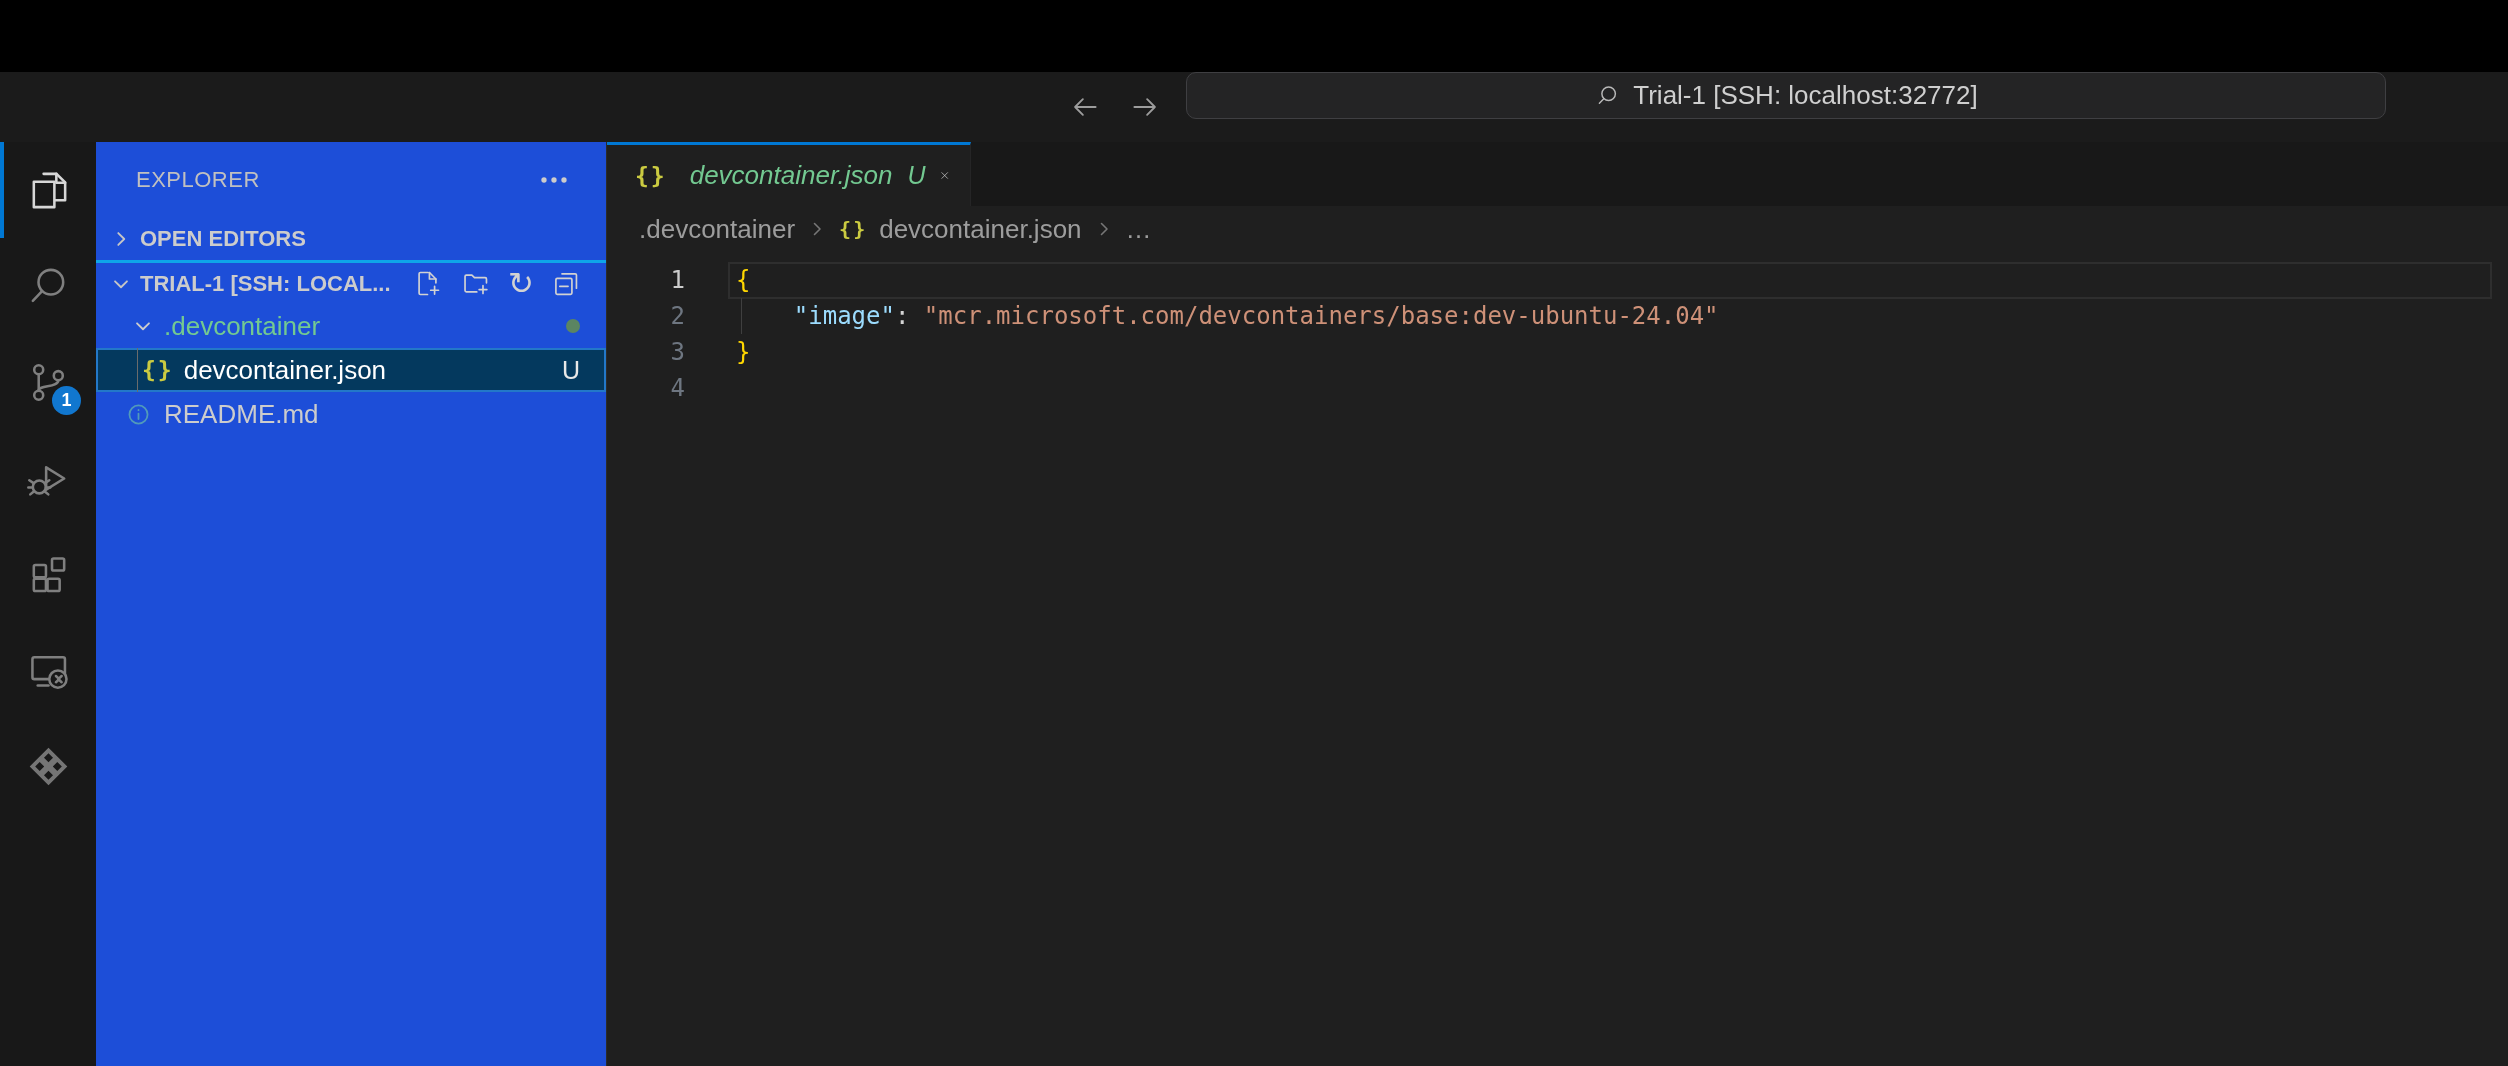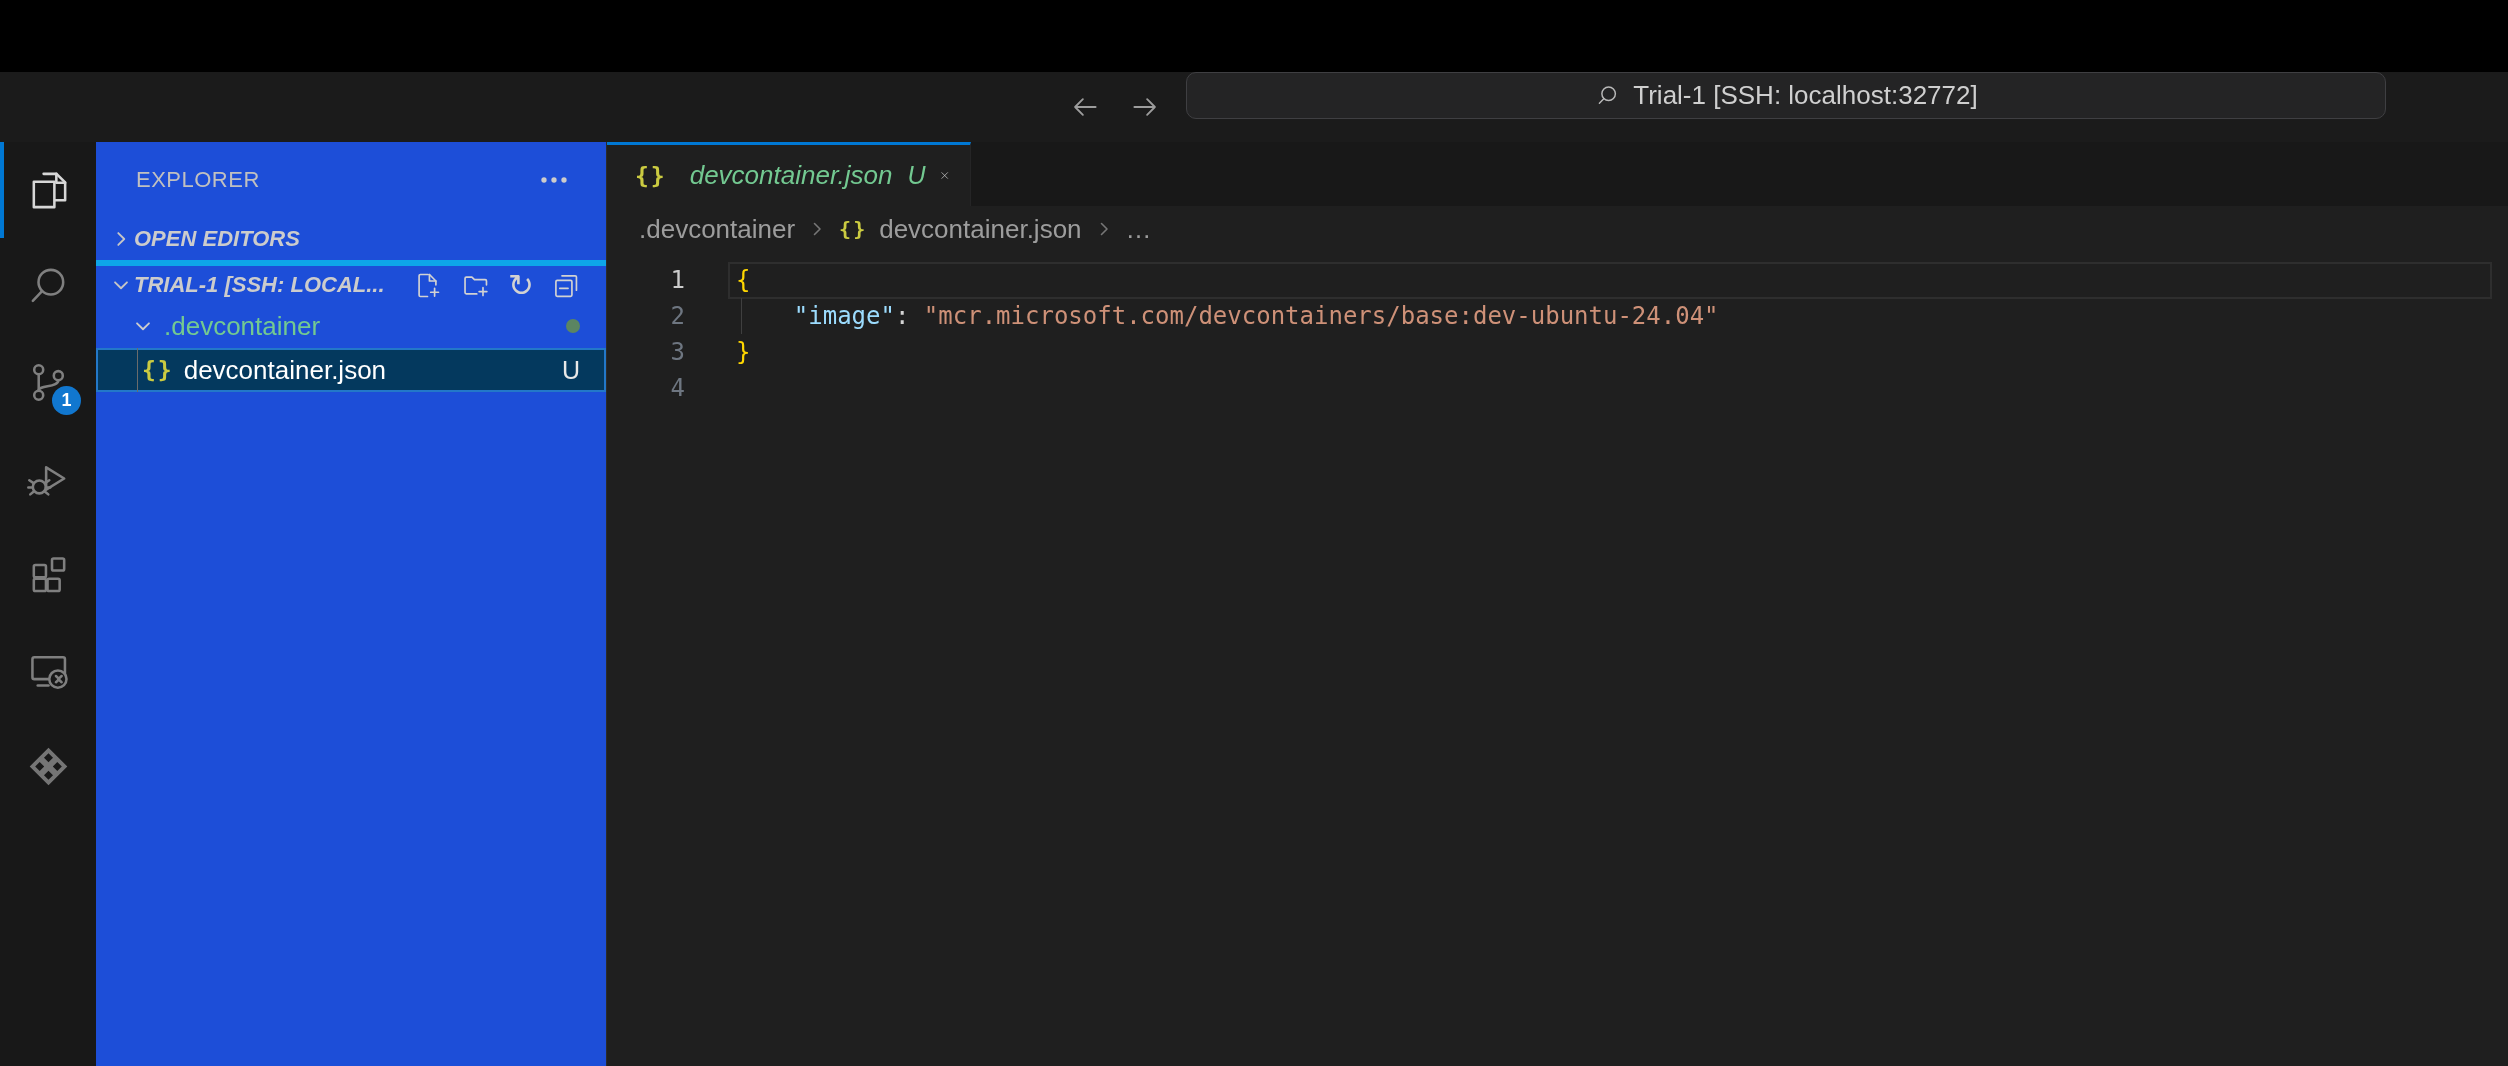--- a/index.html
+++ b/index.html
@@ -38,23 +38,23 @@
     background:#1177cf; color:#ffffff; font-size:18px; font-weight:bold;
     display:flex; align-items:center; justify-content:center;
   }
   .ab-item.dim { color:#707070; }
 
   
   .sidebar { width:511px; flex:none; background:#1d4ed8; border-right:1px solid #2b2b2b; display:flex; flex-direction:column; }
   .sb-title { height:76px; display:flex; align-items:center; padding:0 36px 0 40px; color:#c0c0c0; font-size:22px; letter-spacing:0.5px; }
   .sb-title .spacer { flex:1; }
   .sb-title svg { width:32px; height:32px; color:#cccccc; cursor:pointer; }
-  .sb-section { height:42px; display:flex; align-items:center; padding:0 24px 0 12px; cursor:pointer;font-style:italic; }
+  .sb-section { height:42px; display:flex; align-items:center; padding:0 24px 0 12px; gap:6px; cursor:pointer; }
   .sb-section .lbl { font-size:22px; font-weight:bold; color:#cccccc; white-space:nowrap; overflow:hidden; }
-  .sb-section.ws { height:44px; border-top:6px solid #0ea5e9; }
+  .sb-section.ws { height:44px; border-top:3px solid #0ea5e9; }
   .sb-section svg.chev { width:26px; height:26px; stroke-width:1.7; color:#c6c6c6; flex:none; }
   .ws-actions { margin-left:auto; display:flex; align-items:center; gap:17px; color:#d2d2d2; }
   .ws-actions svg { width:31px; height:31px; cursor:pointer; }
   .ws-actions .refresh-glyph { font-size:31px; line-height:31px; cursor:pointer; font-family:"DejaVu Sans", sans-serif; }
 
   .tree { display:flex; flex-direction:column; }
   .tree-row { height:44px; display:flex; align-items:center; padding-right:26px; font-size:26px; color:#cccccc; position:relative; cursor:pointer; }
   .tree-row svg.chev { width:26px; height:26px; stroke-width:1.7; color:#cccccc; flex:none; margin-right:8px; }
   .row-folder { padding-left:34px; }
   .row-folder .lbl { color:#73c991; }
@@ -225,20 +225,28 @@
             </svg>
           <span class="lbl">.devcontainer</span>
           <span class="dot"></span>
         </div>
         <div class="tree-row row-selected">
           <span class="guide"></span>
           <span class="json-braces">{}</span>
           <span class="lbl">devcontainer.json</span>
           <span class="git-u">U</span>
         </div>
+        <div class="tree-row row-file">
+          <svg class="info" viewBox="0 0 24 24">
+            <circle cx="12" cy="12" r="8.7"></circle>
+              <path d="M12 11.2v5.2"></path>
+              <path d="M12 7.6v.2"></path>
+          </svg>
+          <span class="lbl">README.md</span>
+        </div>
       </div>
     </div>
 
     <div class="main">
       <div class="tabbar">
         <div class="tab">
           <span class="json-braces">{}</span>
           <span class="tab-label">devcontainer.json</span>
           <span class="tab-u">U</span>
           <svg class="close" viewBox="0 0 24 24">

